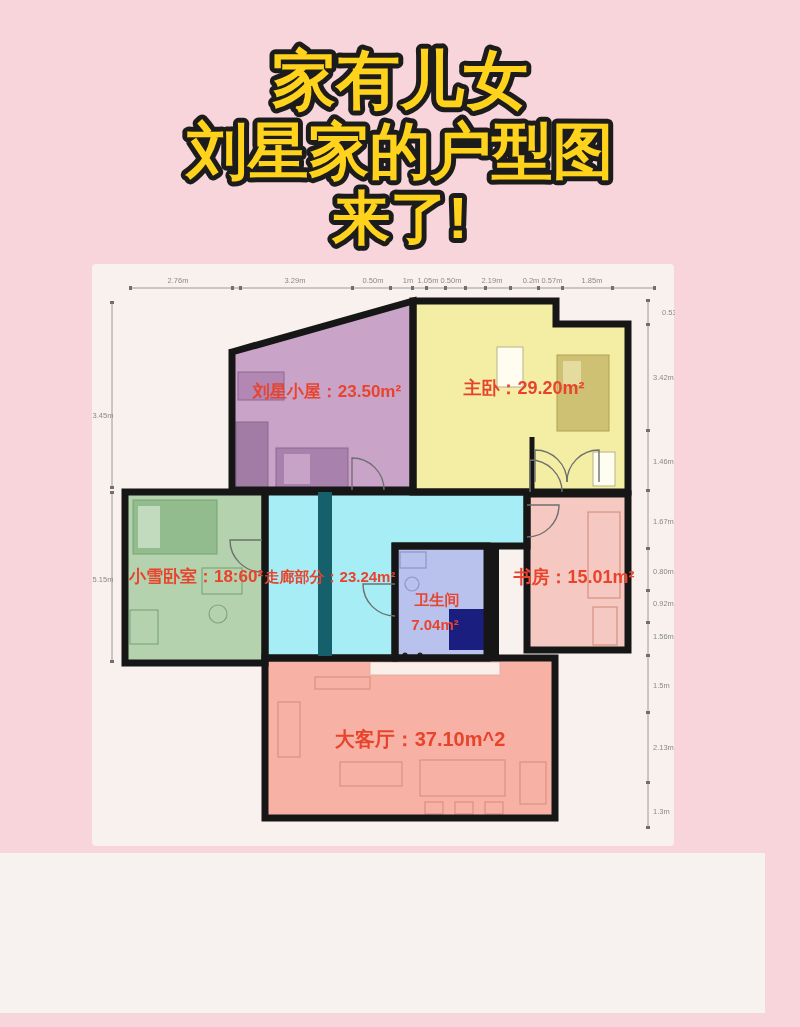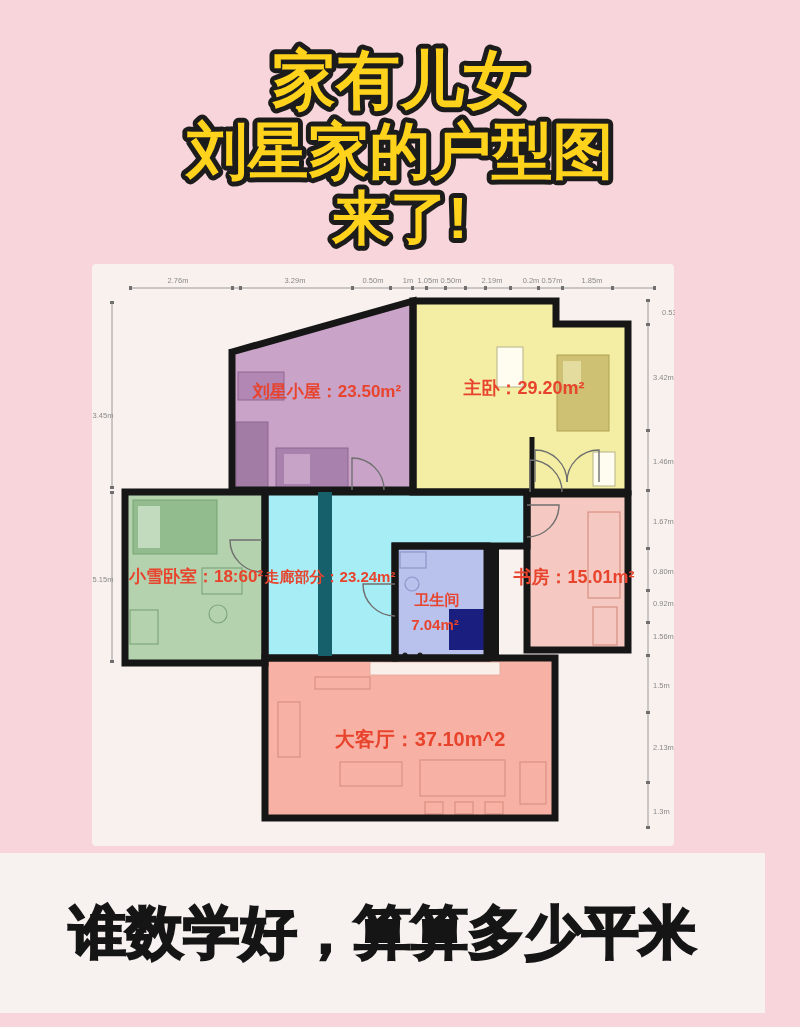--- a/index.html
+++ b/index.html
@@ -202,14 +202,13 @@
         <rect class="tick" x="20" y="224" width="4" height="3"></rect>
       <rect class="tick" x="20" y="229" width="4" height="3"></rect>
         <rect class="tick" x="20" y="398" width="4" height="3"></rect>
     </g>
     <text class="dim-text" x="13" y="156">3.45m</text>
     <text class="dim-text" x="13" y="320">5.15m</text>
   </g>
 </svg>
 
 <div class="footer-strip">
-  <div class="footer-line">谁数学好，算算多少平米</div>
 </div>
 
 </body></html>

